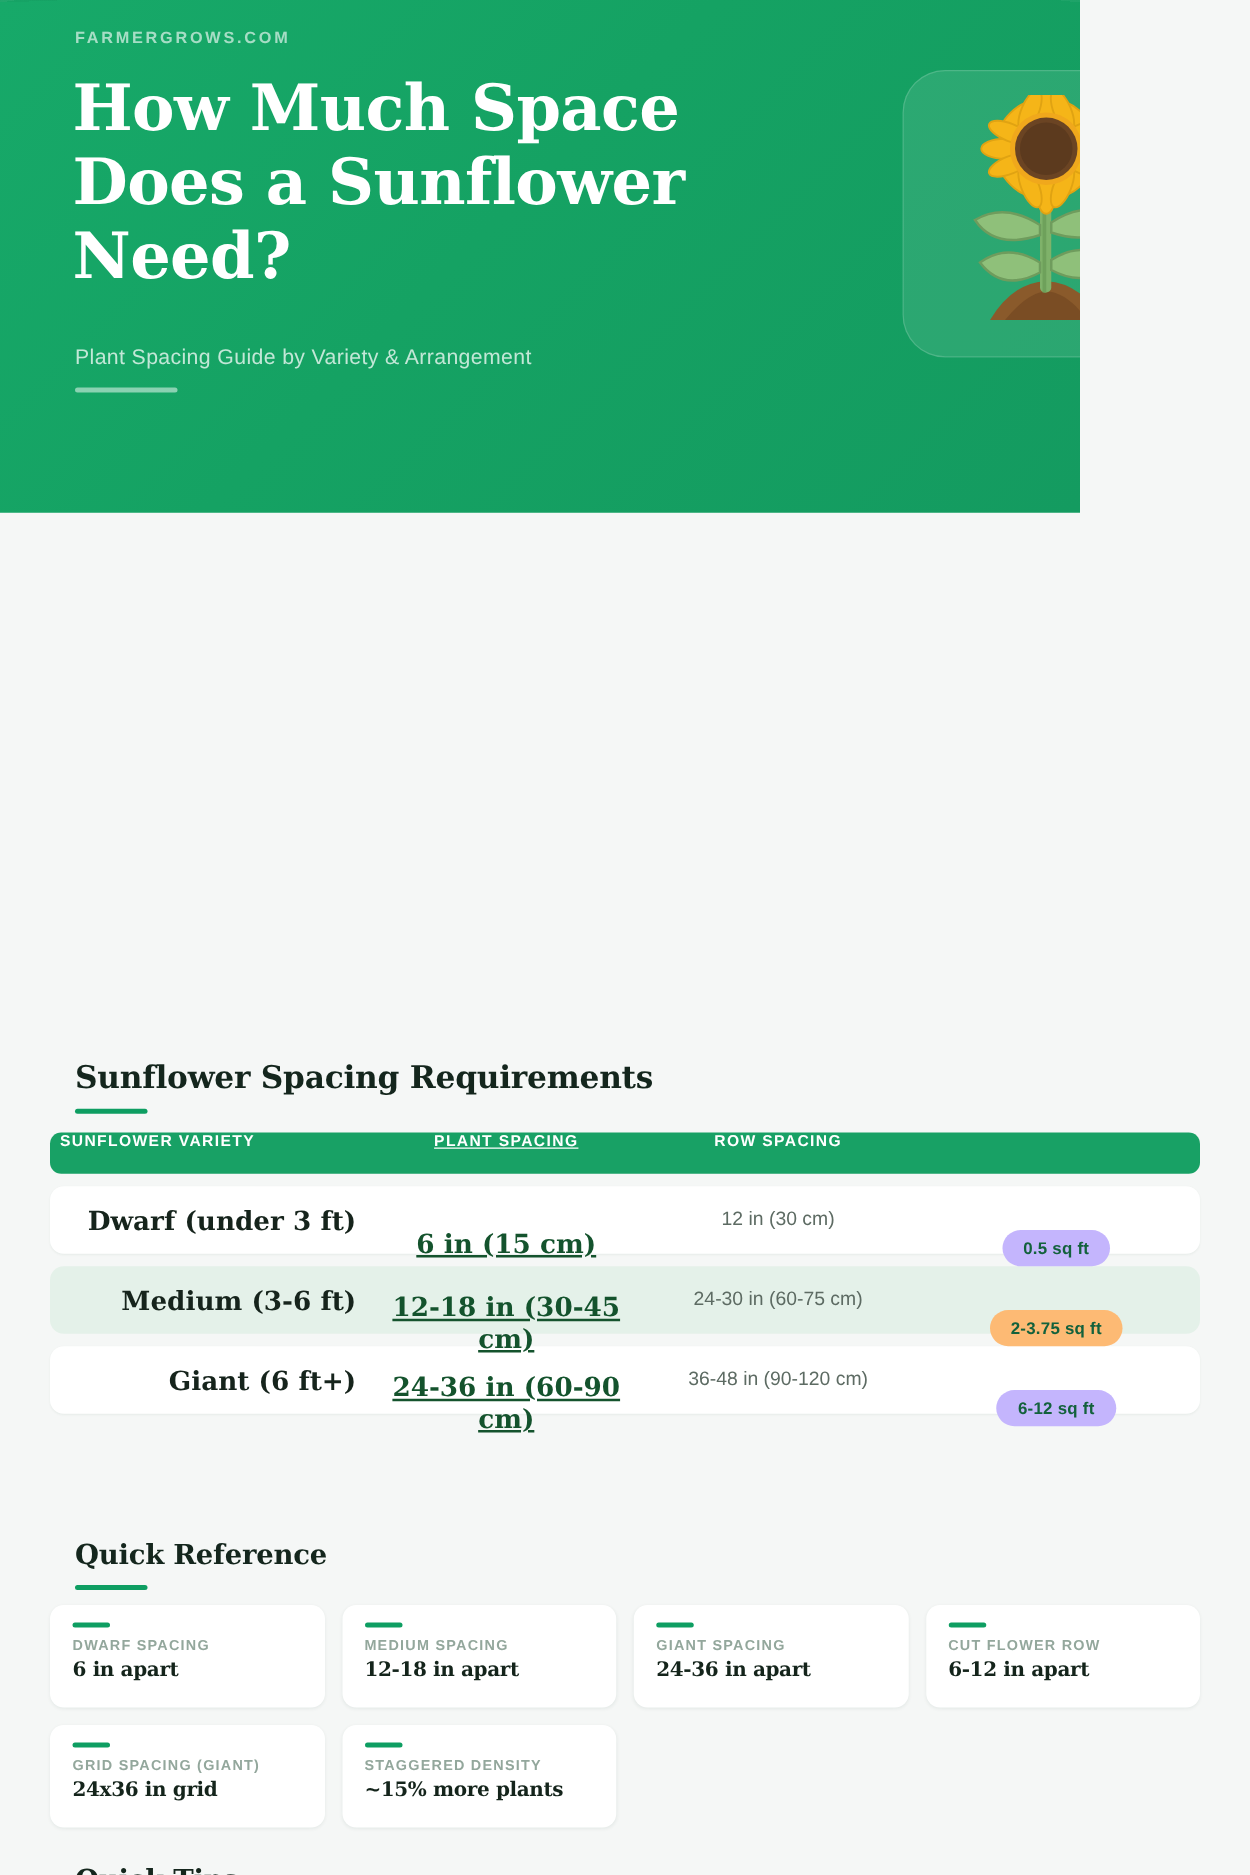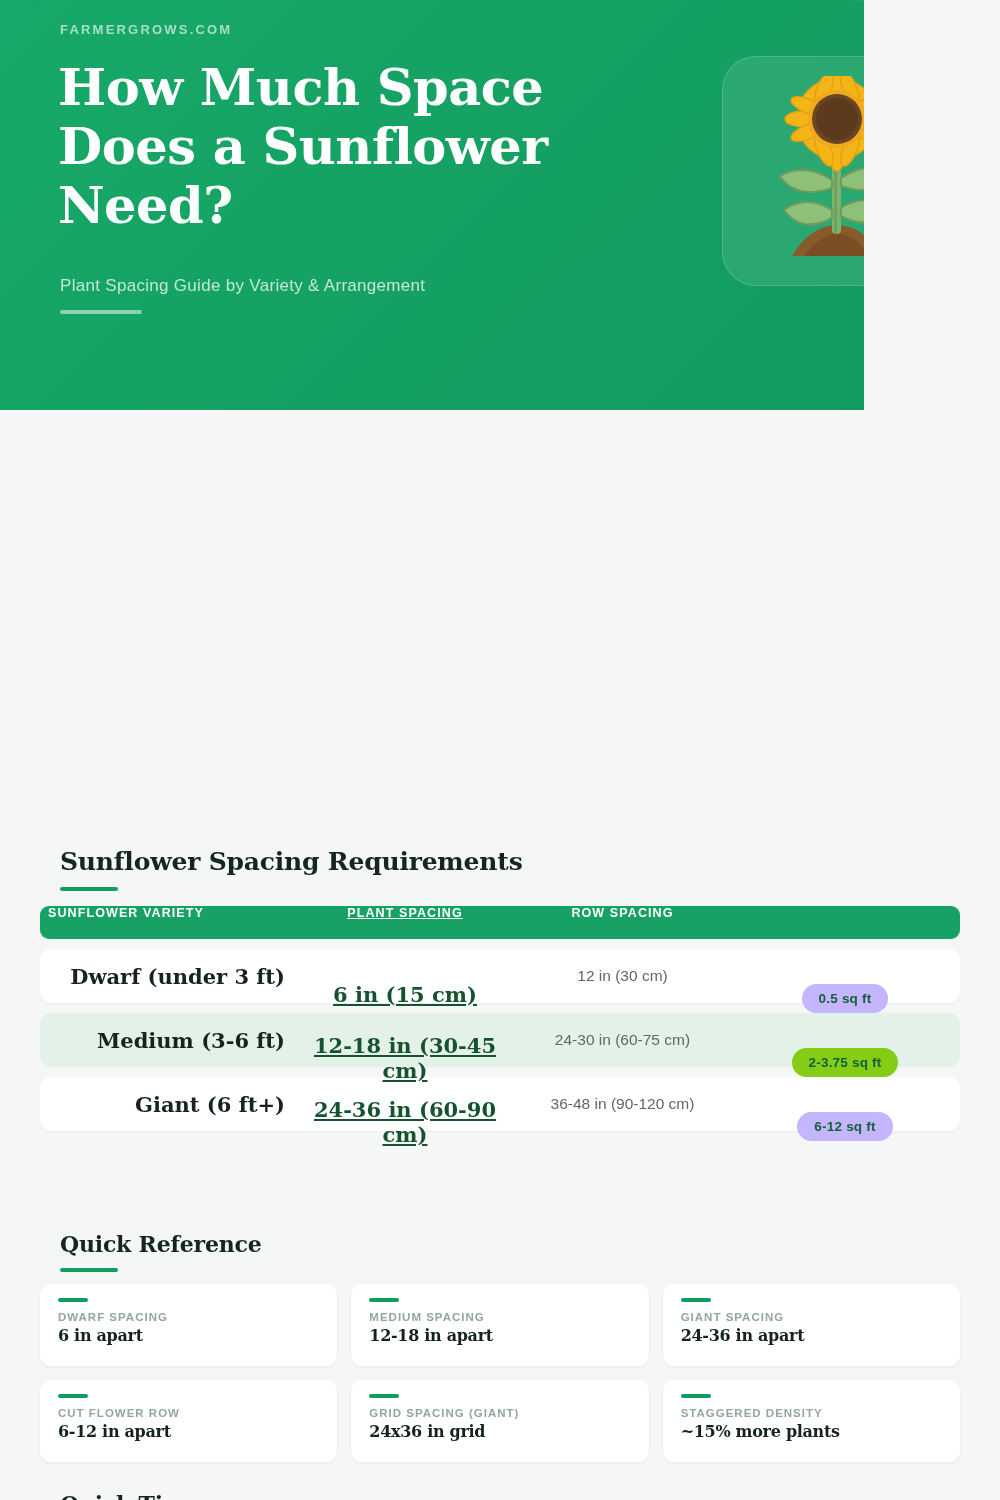--- a/index.html
+++ b/index.html
@@ -114,30 +114,30 @@
     font-size:15.5px; color:#5d6b63;
   }
   .badge{
     display:inline-block;
     padding:7px 17px;
     border-radius:16px;
     background:#c4b5fd;
     color:#13613c;
     font-size:13.5px; font-weight:bold; letter-spacing:.2px;
   }
-  .trow.even .badge{ background:#84cc16; }
+  .trow.even .badge{ background:#fdba74; }
 
   
   #sec2{ position:absolute; left:60px; top:821px; font-size:22px; }
   #sec2rule{ position:absolute; left:60px; top:851px; }
 
   .qr-grid{
     position:absolute; left:40px; top:874px;
     width:920px;
-    display:grid; grid-template-columns:repeat(3,1fr);
+    display:grid; grid-template-columns:repeat(4,1fr);
     gap:14px 14px;
   }
   .qr-card{
     background:#ffffff;
     border-radius:11px;
     padding:14px 18px 16px 18px;
     min-height:82px;
     box-shadow:0 1px 3px rgba(18,60,40,.07);
   }
   .qr-tick{ width:30px; height:4px; border-radius:2px; background:#0e9e62; }

